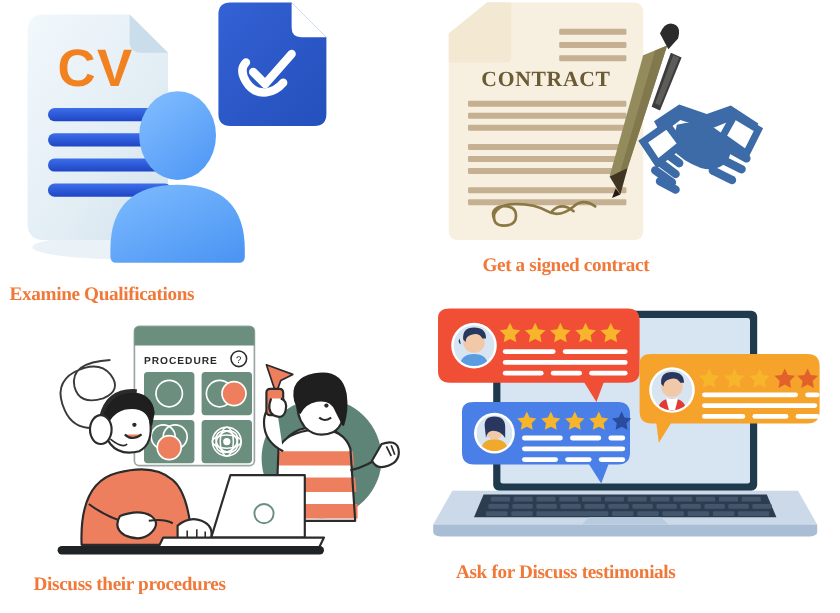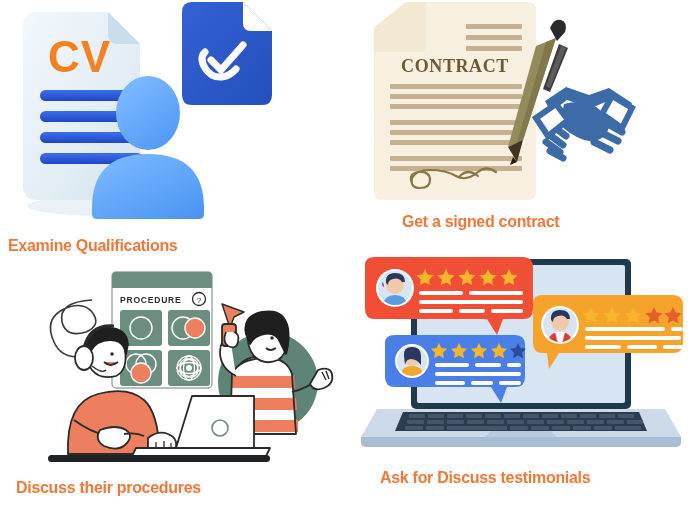--- a/index.html
+++ b/index.html
@@ -23,20 +23,21 @@
   .step {
     position: absolute;
   }
   .step-label {
     position: absolute;
     font-weight: bold;
     color: #F07838;
     letter-spacing: -0.3px;
     white-space: nowrap;
     line-height: 1;
+    font-family: Liberation Serif, serif;
   }
   
   #step-qualifications        { left: 0px;   top: 0px;   width: 340px; height: 275px; }
   #step-qualifications .art   { left: 18px;  top: 4px; }
 
   #step-contract              { left: 360px; top: 0px;   width: 340px; height: 250px; text-decoration: underline; }
   #step-contract .art         { left: 40px;  top: 6px; }
 
   #step-procedures            { left: 0px;   top: 262px; width: 350px; height: 249px; margin-left: 40px; }
   #step-procedures .art       { left: 18px;  top: 10px; }
@@ -420,18 +421,18 @@
         </g>
       </g>
     </svg>
   </div>
 
   <div class="label-layer">
     <div class="step-label" style="left:8px;  top:238px;">Examine Qualifications</div>
 
     <div class="step-label" style="left:402px; top:214px;">Get a signed contract</div>
 
-    <div class="step-label" style="left:16px;  top:480px;">Discuss their procedures</div>
+    <div class="step-label" style="left:28px;  top:480px;">Discuss their procedures</div>
 
     <div class="step-label" style="left:380px; top:470px;">Ask for Discuss testimonials</div>
   </div>
 
 </div>
 
 </body></html>

